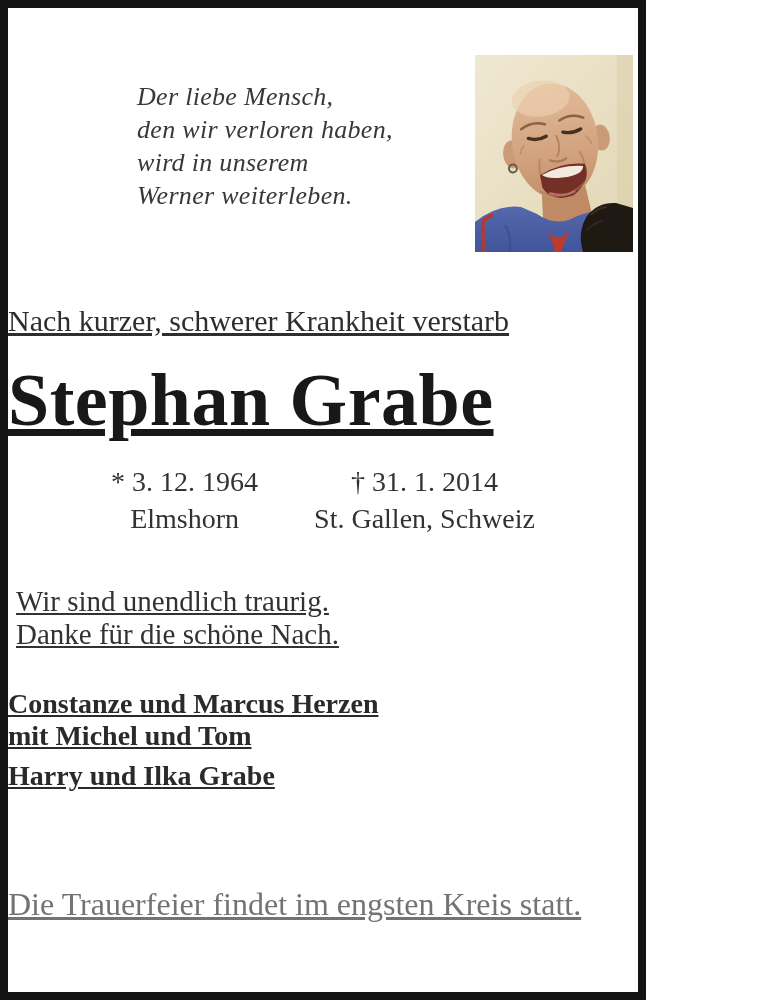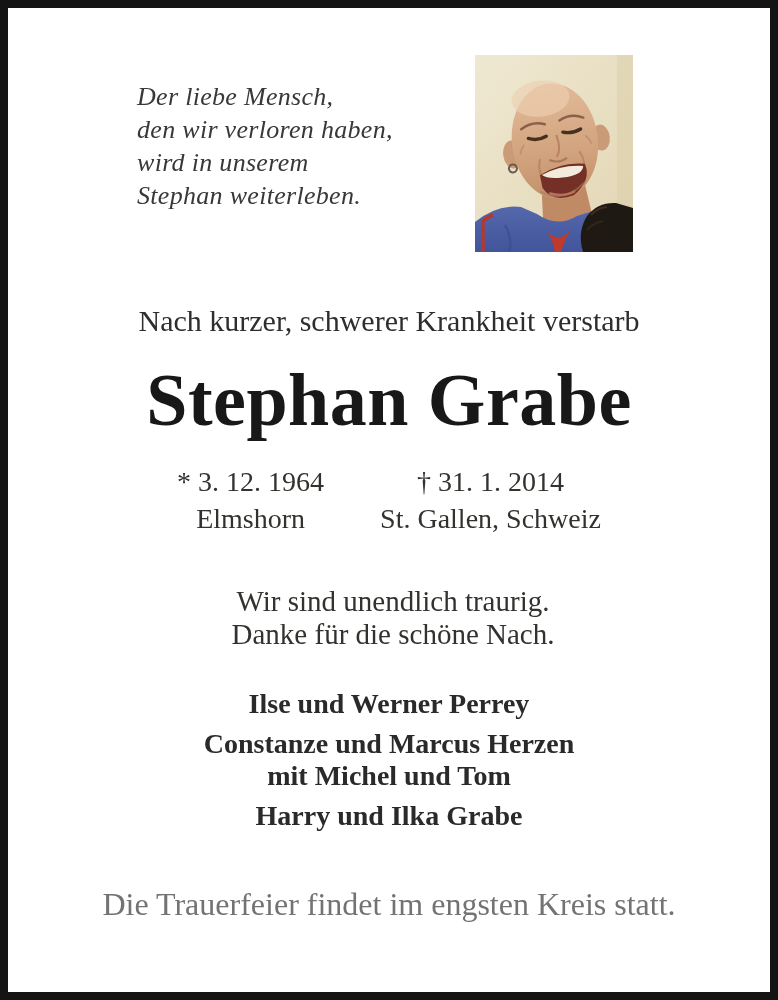--- a/index.html
+++ b/index.html
@@ -1,28 +1,28 @@
 <!DOCTYPE html>
 <html><head>
 <meta charset="utf-8">
 <style>
   html, body { margin: 0; padding: 0; background: #ffffff; }
   .page {
     position: relative;
-    width: 778px;
+    width: 646px;
     height: 1000px;
     box-sizing: border-box;
     border: 8px solid #141414;
     background: #ffffff;
     overflow: hidden;
     font-family: "Liberation Serif", serif;
     color: #2b2b2b;
   }
   .abs { position: absolute; }
-  .centered { left: 0; right: 0; text-align: center; white-space: nowrap; }
+  .centered { left: 0; right: 0; text-align: left; white-space: nowrap; text-decoration: underline; }
 
   .verse {
     left: 129px; top: 72px;
     font-style: italic;
     font-size: 26px;
     line-height: 33px;
     color: #383838;
     letter-spacing: 0.3px;
   }
   .photo {
@@ -80,21 +80,21 @@
 </style>
 </head>
 <body>
 
 <div class="page">
 
   <div class="abs verse">
     <div>Der liebe Mensch,</div>
     <div>den wir verloren haben,</div>
     <div>wird in unserem</div>
-    <div>Stephan weiterleben.</div>
+    <div>Werner weiterleben.</div>
   </div>
 
   <div class="abs photo">
     <svg width="158" height="197" viewBox="0 0 158 197">
       <defs>
         <linearGradient id="bgGrad" x1="0" y1="0" x2="1" y2="1">
           <stop offset="0" stop-color="#efe8d2"></stop>
           <stop offset="1" stop-color="#e2d6b4"></stop>
         </linearGradient>
         <linearGradient id="skinGrad" x1="0" y1="0" x2="0" y2="1">
@@ -157,23 +157,20 @@
     </div>
   </div>
 
   <div class="abs centered condolence">
     <div>Wir sind unendlich traurig.</div>
     <div>Danke für die schöne Nach.</div>
   </div>
 
   <div class="abs centered mourners">
     <div class="m-group">
-      <div>Ilse und Werner Perrey</div>
-    </div>
-    <div class="m-group">
       <div>Constanze und Marcus Herzen</div>
       <div>mit Michel und Tom</div>
     </div>
     <div class="m-group">
       <div>Harry und Ilka Grabe</div>
     </div>
   </div>
 
   <div class="abs centered footer-line">Die Trauerfeier findet im engsten Kreis statt.</div>
 

